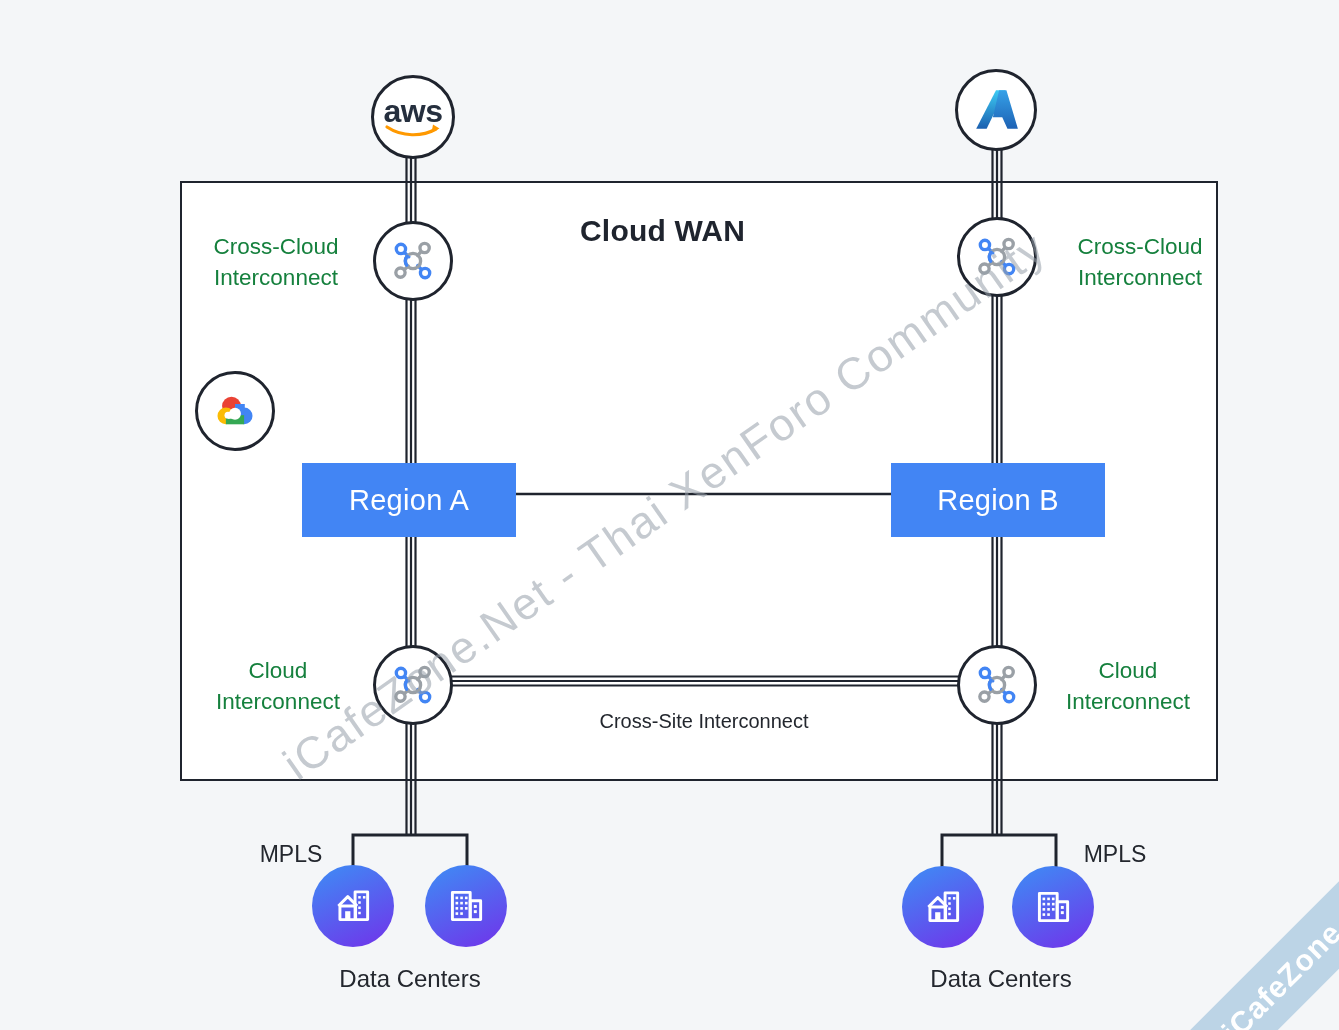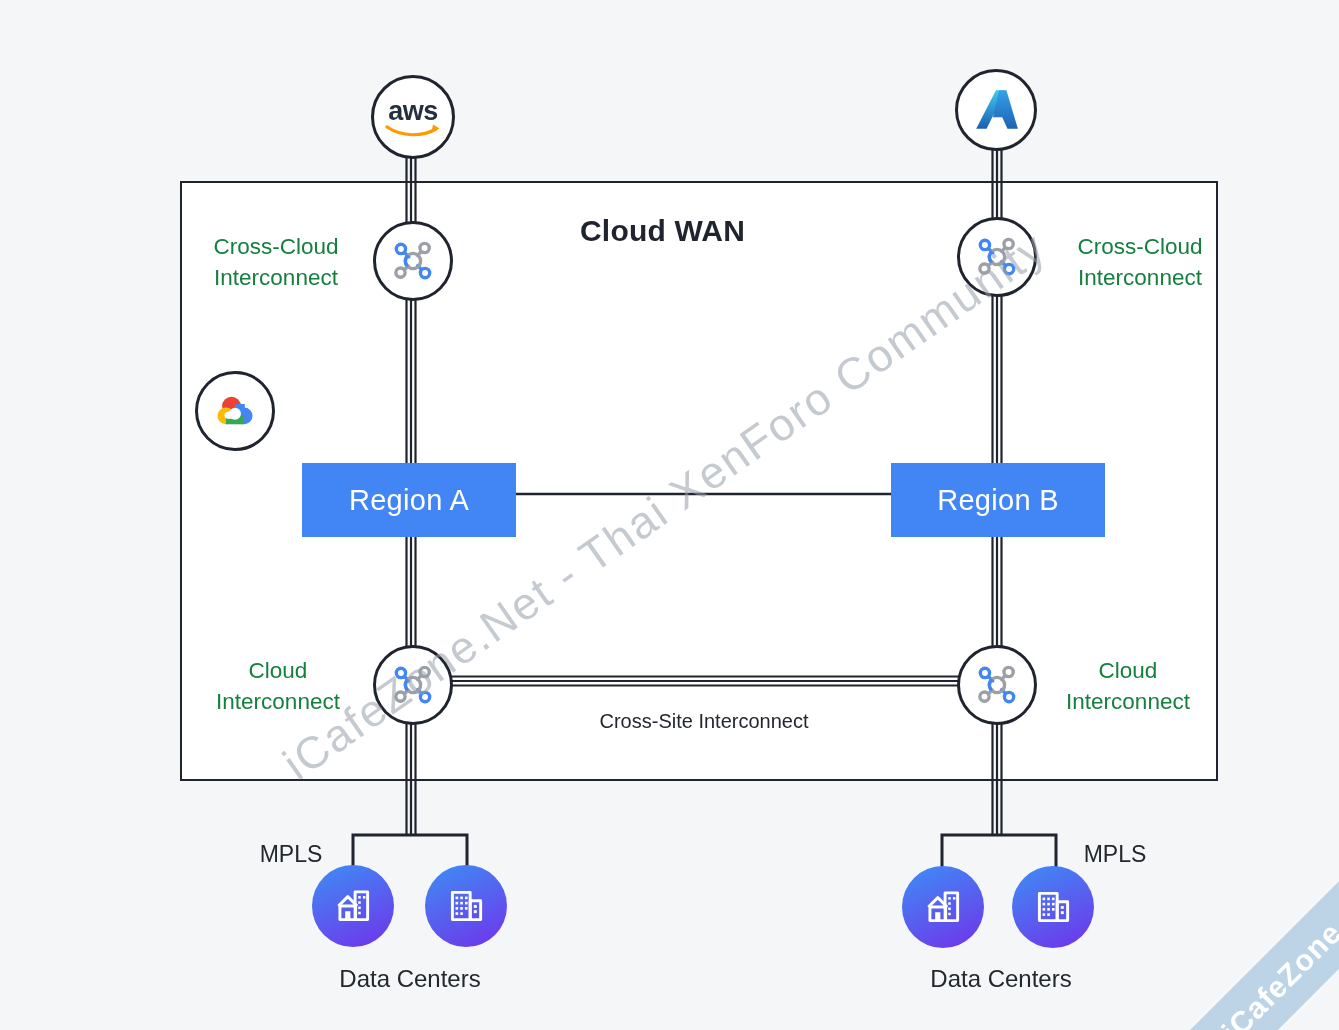--- a/index.html
+++ b/index.html
@@ -37,21 +37,21 @@
     font-size:22.5px; line-height:31px; font-weight:400;
   }
   .dark-label { color:#23272e; }
   .dc-circle {
     position:absolute; width:82px; height:82px; border-radius:50%;
     background:linear-gradient(155deg,#4285F4 10%,#6c3beb 90%);
     display:flex; align-items:center; justify-content:center;
   }
   .aws-inner { display:flex; flex-direction:column; align-items:center; margin-top:2px; }
   .aws-word {
-    font-size:27px; font-weight:700; color:#252F3E; letter-spacing:-0.5px;
+    font-size:32px; font-weight:700; color:#252F3E; letter-spacing:-0.5px;
     line-height:26px;
   }
   
   .watermark-diagonal {
     position:absolute; left:160px; top:480px; width:1010px;
     text-align:center; font-size:45px; letter-spacing:2px;
     color:#97a0aa; opacity:0.55; white-space:nowrap;
     transform:rotate(-35deg); transform-origin:center center;
     pointer-events:none;
   }

